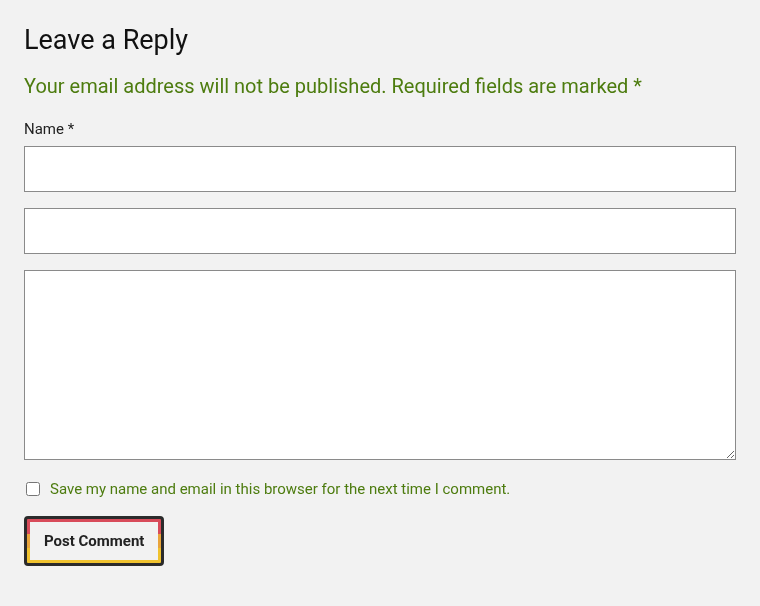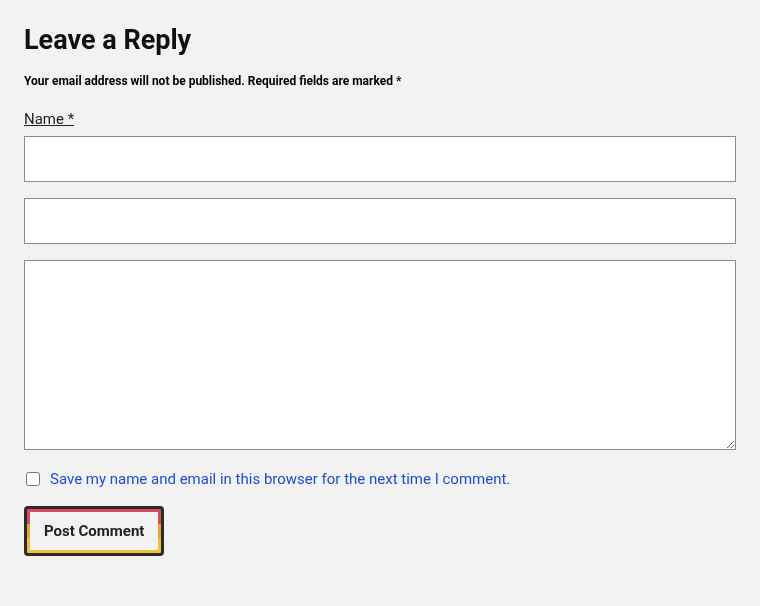--- a/index.html
+++ b/index.html
@@ -10,33 +10,31 @@
     body {
       font-family: -apple-system, BlinkMacSystemFont, "Segoe UI", Roboto, Helvetica, Arial, sans-serif;
       background-color: #f2f2f2;
       width: 760px;
       height: 606px;
       padding: 24px 24px 20px 24px;
       color: #222;
     }
     .form-title {
       font-size: 27px;
-      font-weight: 700;
+      font-weight: 400;
       margin-bottom: 18px;
       color: #111;
     }
     .form-notice {
-      font-size: 12px;
-      color: #000000;
+      font-size: 20px;
+      color: #4d7c0f;
       margin-bottom: 22px;
-      font-weight: bold;
     }
     .field-group {
       margin-bottom: 16px;
-      text-decoration: underline;
     }
     .field-label {
       display: block;
       font-size: 15px;
       color: #222;
       margin-bottom: 8px;
     }
     .text-input {
       width: 100%;
       height: 46px;
@@ -63,21 +61,21 @@
       margin-bottom: 18px;
     }
     .checkbox-row input[type="checkbox"] {
       width: 14px;
       height: 14px;
       margin-right: 10px;
       margin-left: 2px;
     }
     .checkbox-label {
       font-size: 15px;
-      color: #1d4ed8;
+      color: #4d7c0f;
     }
     .submit-wrapper {
       display: inline-block;
       border: 3px solid #2b2b2b;
       border-radius: 4px;
       background: linear-gradient(to bottom, #d84b5a 0%, #d84b5a 33%, #e9a43b 33%, #e9a43b 66%, #f0c22e 66%, #f0c22e 100%);
       padding: 3px;
     }
     .submit-button {
       background-color: #f2f2f2;

